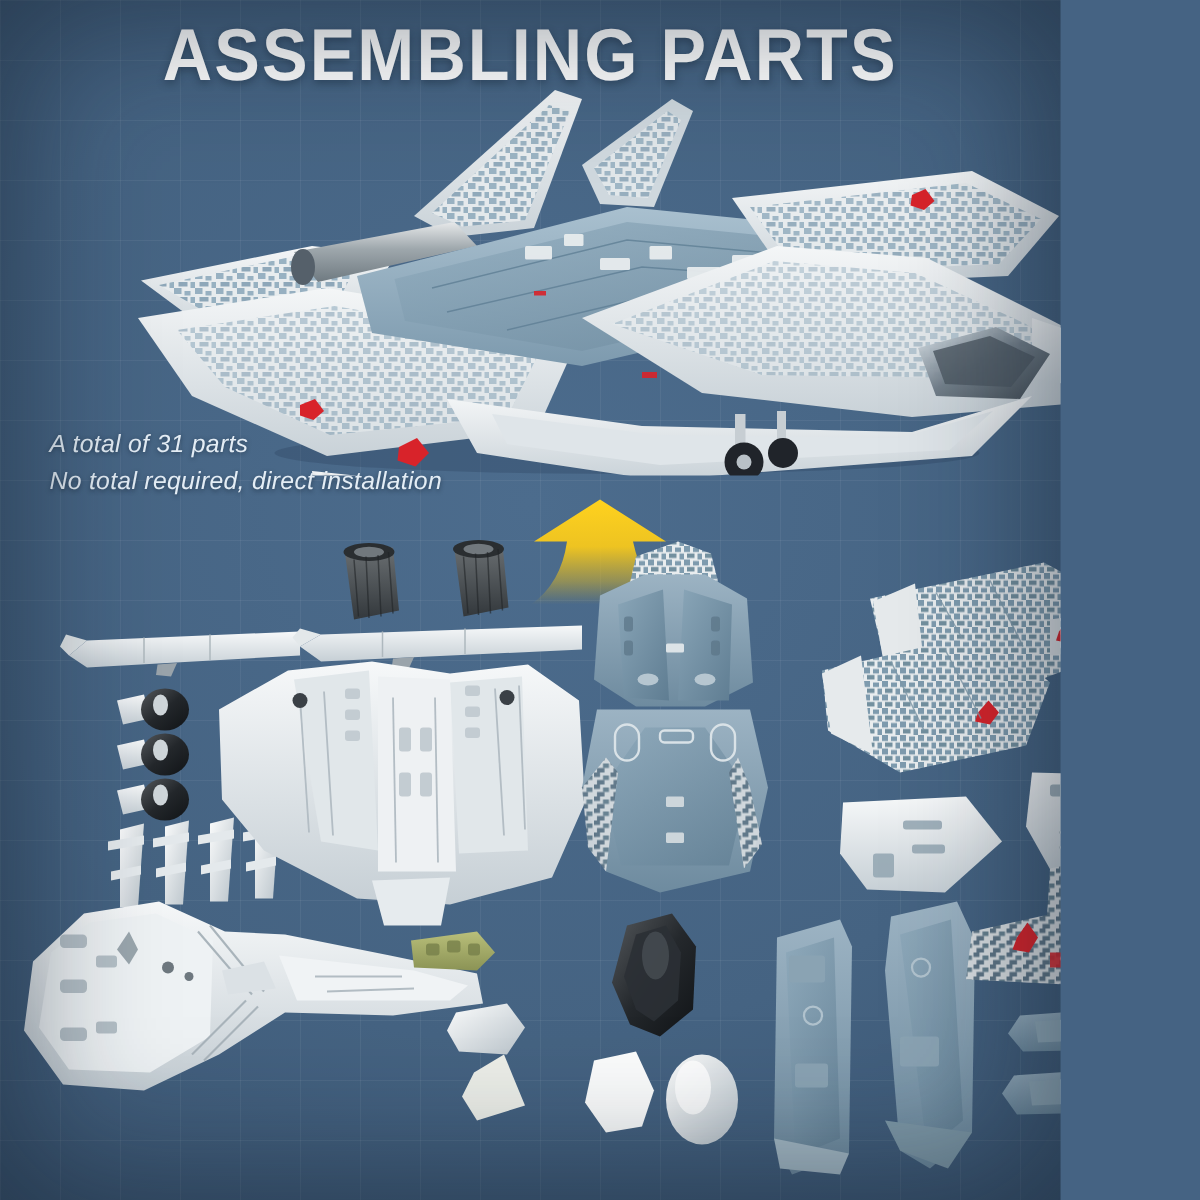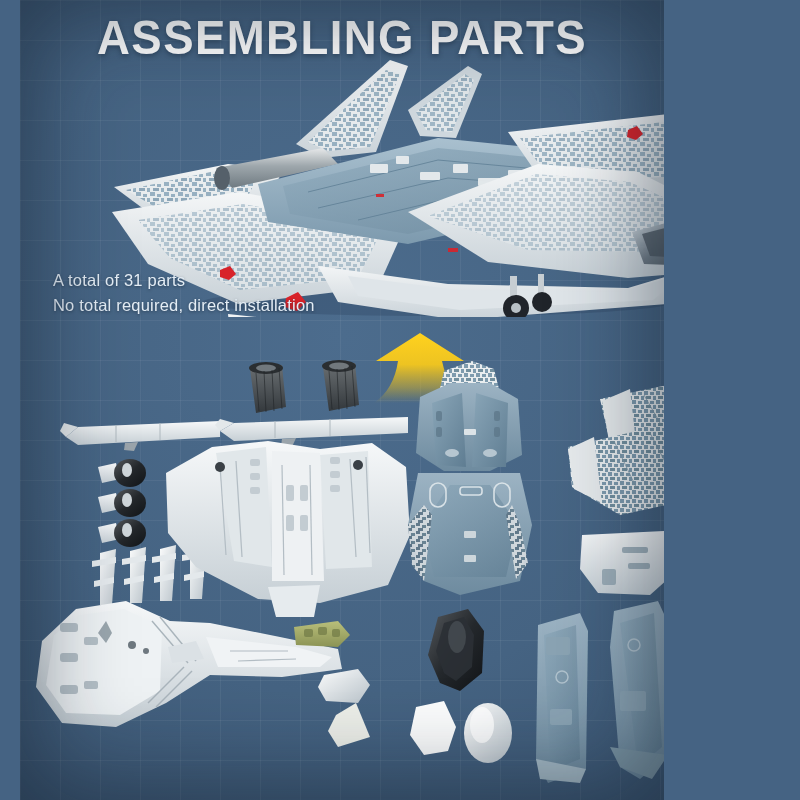--- a/index.html
+++ b/index.html
@@ -2,45 +2,44 @@
 <html><head>
 <meta charset="utf-8">
 <style>
   html,body{margin:0;padding:0;}
   body{
     width:800px;height:800px;overflow:hidden;
     font-family:"Liberation Sans", sans-serif;
     background:#456383;
   }
   #stage{
-    position:relative;width:644px;height:800px;overflow:hidden;
+    position:relative;width:707px;height:800px;overflow:hidden;
     background:
       linear-gradient(rgba(255,255,255,.055) 1px, transparent 1px) 0 0/40px 40px,
       linear-gradient(90deg, rgba(255,255,255,.055) 1px, transparent 1px) 0 0/40px 40px,
       radial-gradient(ellipse 120% 100% at 50% 42%, #4c6c8d 0%, #456382 45%, #3a5470 78%, #2f455e 100%);
-    margin-left: 20px;
   }
   #vignette{
     position:absolute;inset:0;pointer-events:none;
     box-shadow:inset 0 0 90px 14px rgba(18,30,44,.5);
   }
 
   
   #title{
     position:absolute;left:0;right:0;top:8px;text-align:center;
     color:#ffffff;font-weight:700;font-size:49px;line-height:58px;
     letter-spacing:1.5px;
     font-family:"Liberation Sans","DejaVu Sans",sans-serif;
     transform:scaleX(.93);
     text-shadow:0 2px 6px rgba(20,35,50,.45);
     white-space:nowrap;
   }
 
   
-  #captions{position:absolute;left:33px;top:268px;}
+  #captions{position:absolute;left:33px;top:284px;font-style:italic;}
   .cap{
     color:#e4edf5;font-size:16.5px;line-height:25px;font-weight:400;
     letter-spacing:.2px;text-shadow:0 1px 3px rgba(20,35,50,.55);
     white-space:nowrap;
   }
 
   
   #arrow{position:absolute;left:352px;top:331px;width:96px;height:76px;}
 
   

